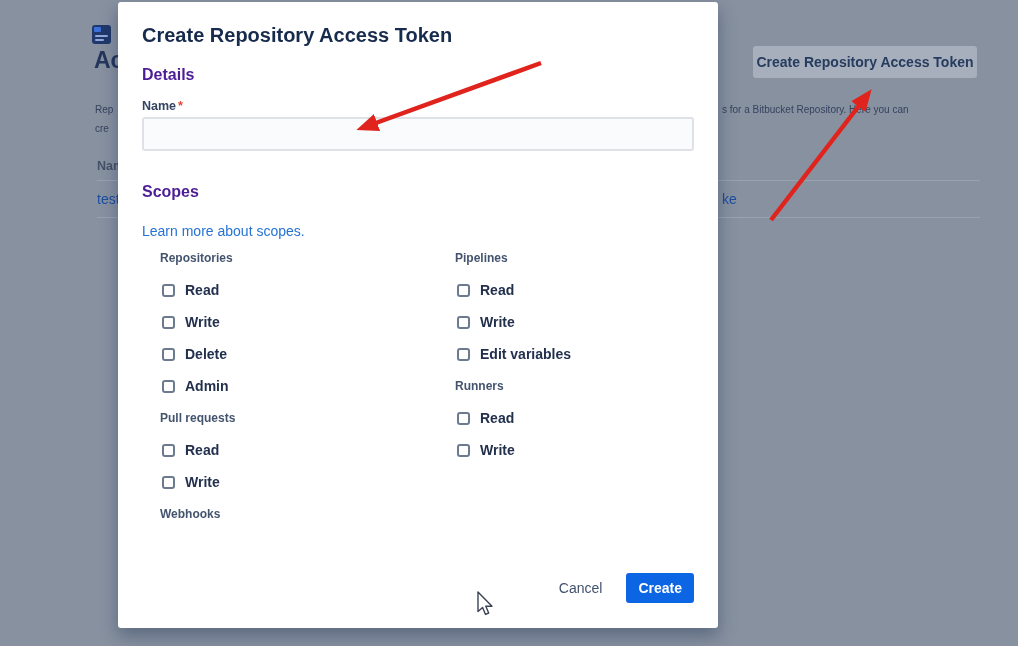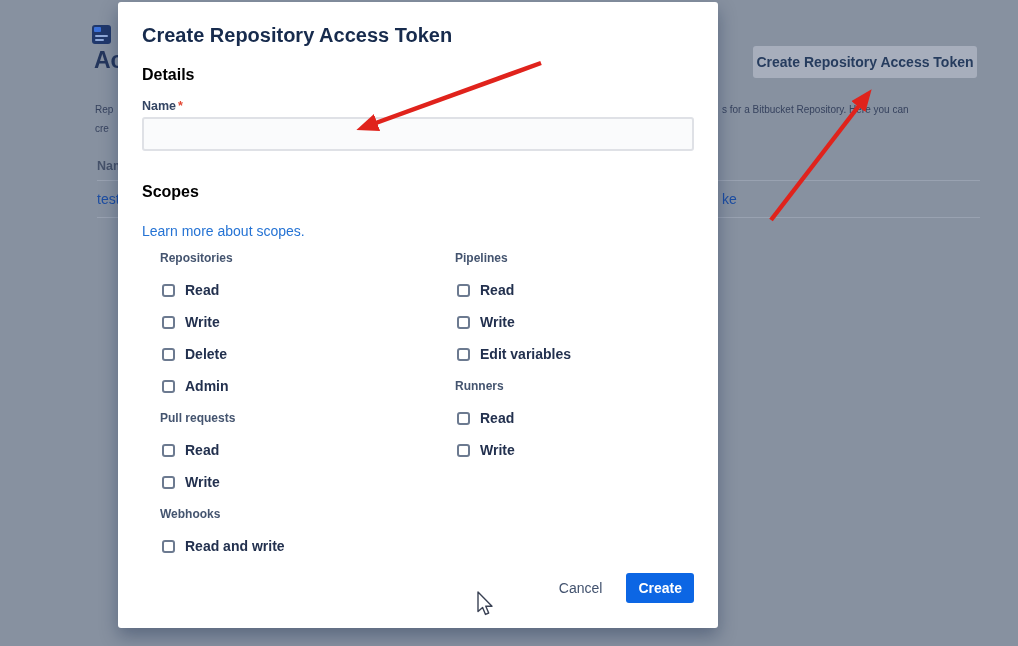--- a/index.html
+++ b/index.html
@@ -31,21 +31,21 @@
   .bg-icon { left:92px; top:24px; }
 
   
   #modal {
     position:absolute; z-index:2; left:118px; top:2px; width:600px; height:626px;
     background:#FFFFFF; border-radius:3px;
     box-shadow:0 8px 18px rgba(9,30,66,0.35);
   }
   .m-el { position:absolute; }
   .m-title { left:24px; top:22px; font-size:20px; font-weight:700; color:#172B4D; }
-  .m-section { font-size:16px; font-weight:700; color:#000000; }
+  .m-section { font-size:16px; font-weight:700; color:#4c1d95; }
   .m-details { left:24px; top:64px; }
   .m-scopes  { left:24px; top:181px; }
   .m-name-label { left:24px; top:97px; font-size:12.5px; font-weight:600; color:#344563; }
   .m-name-label .req { color:#E34935; margin-left:2px; }
   .m-input {
     left:24px; top:115px; width:552px; height:34px;
     background:#FAFBFC; border:2px solid #DFE1E6; border-radius:3px;
     font-size:14px; color:#172B4D; padding:0 8px; outline:none;
   }
   .m-learn { left:24px; top:221px; font-size:14px; color:#2573D4; text-decoration:none; cursor:pointer; }
@@ -141,24 +141,20 @@
         <div class="scope-group-label">Pull requests</div>
         <div class="scope-item">
           <span class="checkbox"></span>
           <span class="scope-item-label">Read</span>
         </div>
         <div class="scope-item">
           <span class="checkbox"></span>
           <span class="scope-item-label">Write</span>
         </div>
         <div class="scope-group-label">Webhooks</div>
-        <div class="scope-item">
-          <span class="checkbox"></span>
-          <span class="scope-item-label">Read and write</span>
-        </div>
       </div>
     <div class="scope-col scope-col-1">
         <div class="scope-group-label">Pipelines</div>
         <div class="scope-item">
           <span class="checkbox"></span>
           <span class="scope-item-label">Read</span>
         </div>
         <div class="scope-item">
           <span class="checkbox"></span>
           <span class="scope-item-label">Write</span>

